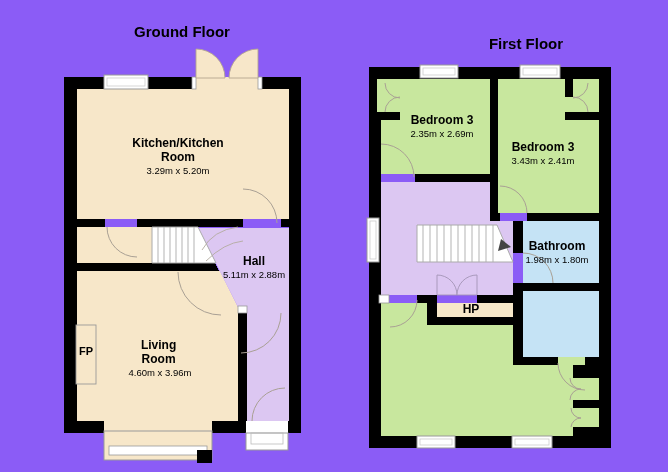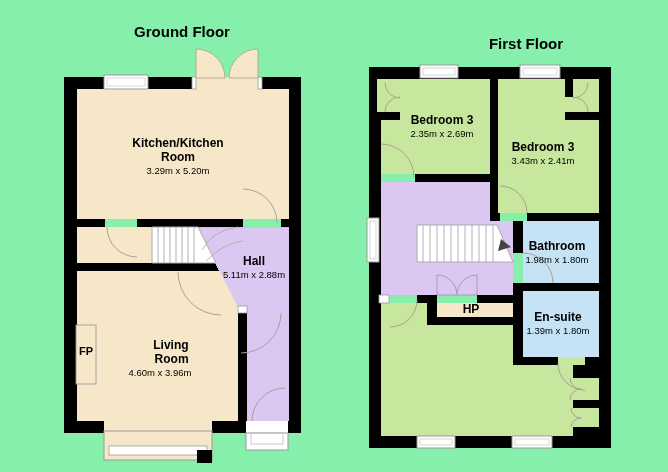--- a/index.html
+++ b/index.html
@@ -1,16 +1,16 @@
 <!DOCTYPE html>
 <html><head>
 <meta charset="utf-8">
 <style>
   html,body{margin:0;padding:0;background:#fff;}
-  #stage{position:relative;width:668px;height:472px;background:#86efac;overflow:hidden;
+  #stage{position:relative;width:668px;height:472px;background:#8b5cf6;overflow:hidden;
          font-family:"Liberation Sans","DejaVu Sans",sans-serif;color:#000;}
   #plan-svg{position:absolute;left:0;top:0;}
   .fp-label{position:absolute;transform:translateX(-50%);text-align:center;pointer-events:none;}
   .fp-name{font-weight:bold;font-size:12px;line-height:1.15;white-space:nowrap;}
   .fp-name.wrap{white-space:normal;}
   .fp-dims{font-size:9.5px;line-height:1.15;margin-top:1px;white-space:nowrap;}
   .fp-title{position:absolute;transform:translateX(-50%);font-size:15px;font-weight:bold;white-space:nowrap;}
   .fp-small{font-weight:bold;font-size:11px;line-height:1;white-space:nowrap;}
 </style>
 </head>
@@ -177,40 +177,36 @@
 
 <div class="fp-label" style="left:178px;top:137px;">
   <div class="fp-name wrap" style="width:100px;">Kitchen/Kitchen Room</div>
   <div class="fp-dims">3.29m x 5.20m</div>
 </div>
 <div class="fp-label" style="left:254px;top:255px;">
   <div class="fp-name">Hall</div>
   <div class="fp-dims">5.11m x 2.88m</div>
 </div>
 <div class="fp-label" style="left:160px;top:339px;">
-  <div class="fp-name wrap" style="width:60px;text-align:right;">Living Room</div>
+  <div class="fp-name wrap" style="width:60px;">Living Room</div>
   <div class="fp-dims">4.60m x 3.96m</div>
 </div>
 <div class="fp-label" style="left:86px;top:346px;">
   <div class="fp-small">FP</div>
 </div>
 
 <div class="fp-label" style="left:442px;top:114px;">
   <div class="fp-name">Bedroom 3</div>
   <div class="fp-dims">2.35m x 2.69m</div>
 </div>
 <div class="fp-label" style="left:543px;top:141px;">
   <div class="fp-name">Bedroom 3</div>
   <div class="fp-dims">3.43m x 2.41m</div>
 </div>
 <div class="fp-label" style="left:557px;top:240px;">
   <div class="fp-name">Bathroom</div>
   <div class="fp-dims">1.98m x 1.80m</div>
 </div>
-<div class="fp-label" style="left:558px;top:311px;">
-  <div class="fp-name">En-suite</div>
-  <div class="fp-dims">1.39m x 1.80m</div>
-</div>
 <div class="fp-label" style="left:471px;top:303px;">
   <div class="fp-small" style="font-size:12px;">HP</div>
 </div>
 
 </div>
 
 </body></html>

